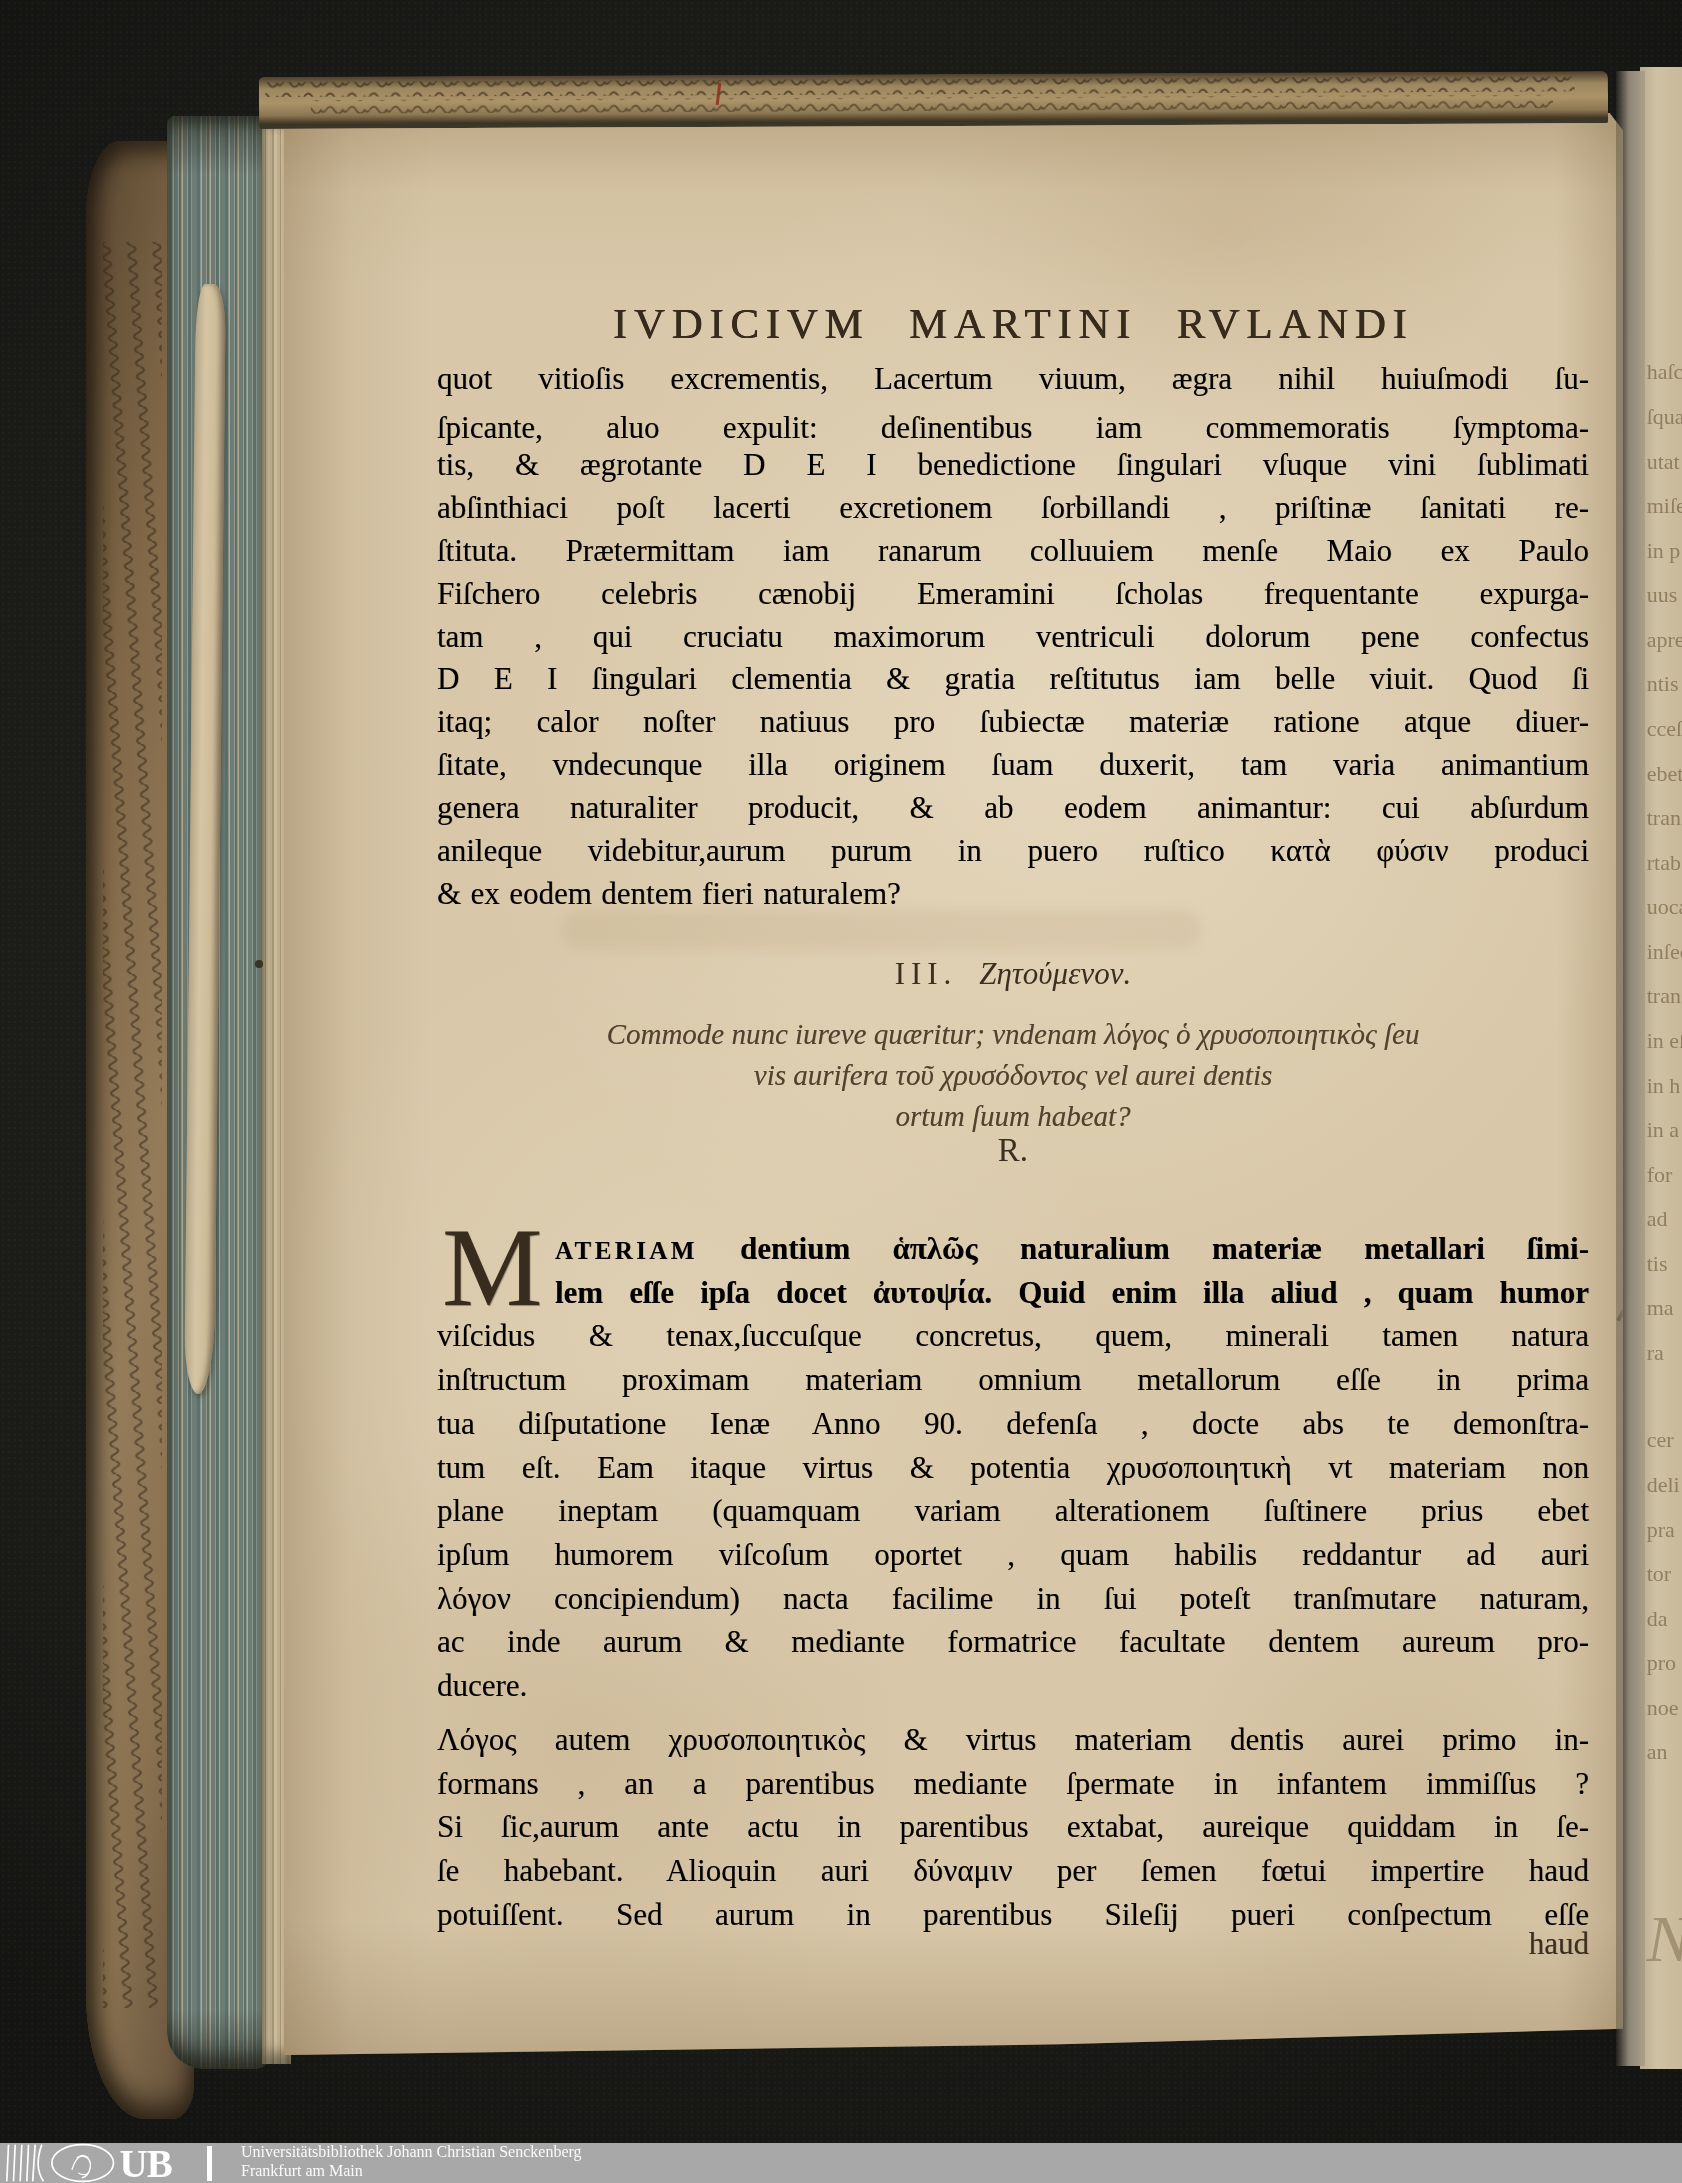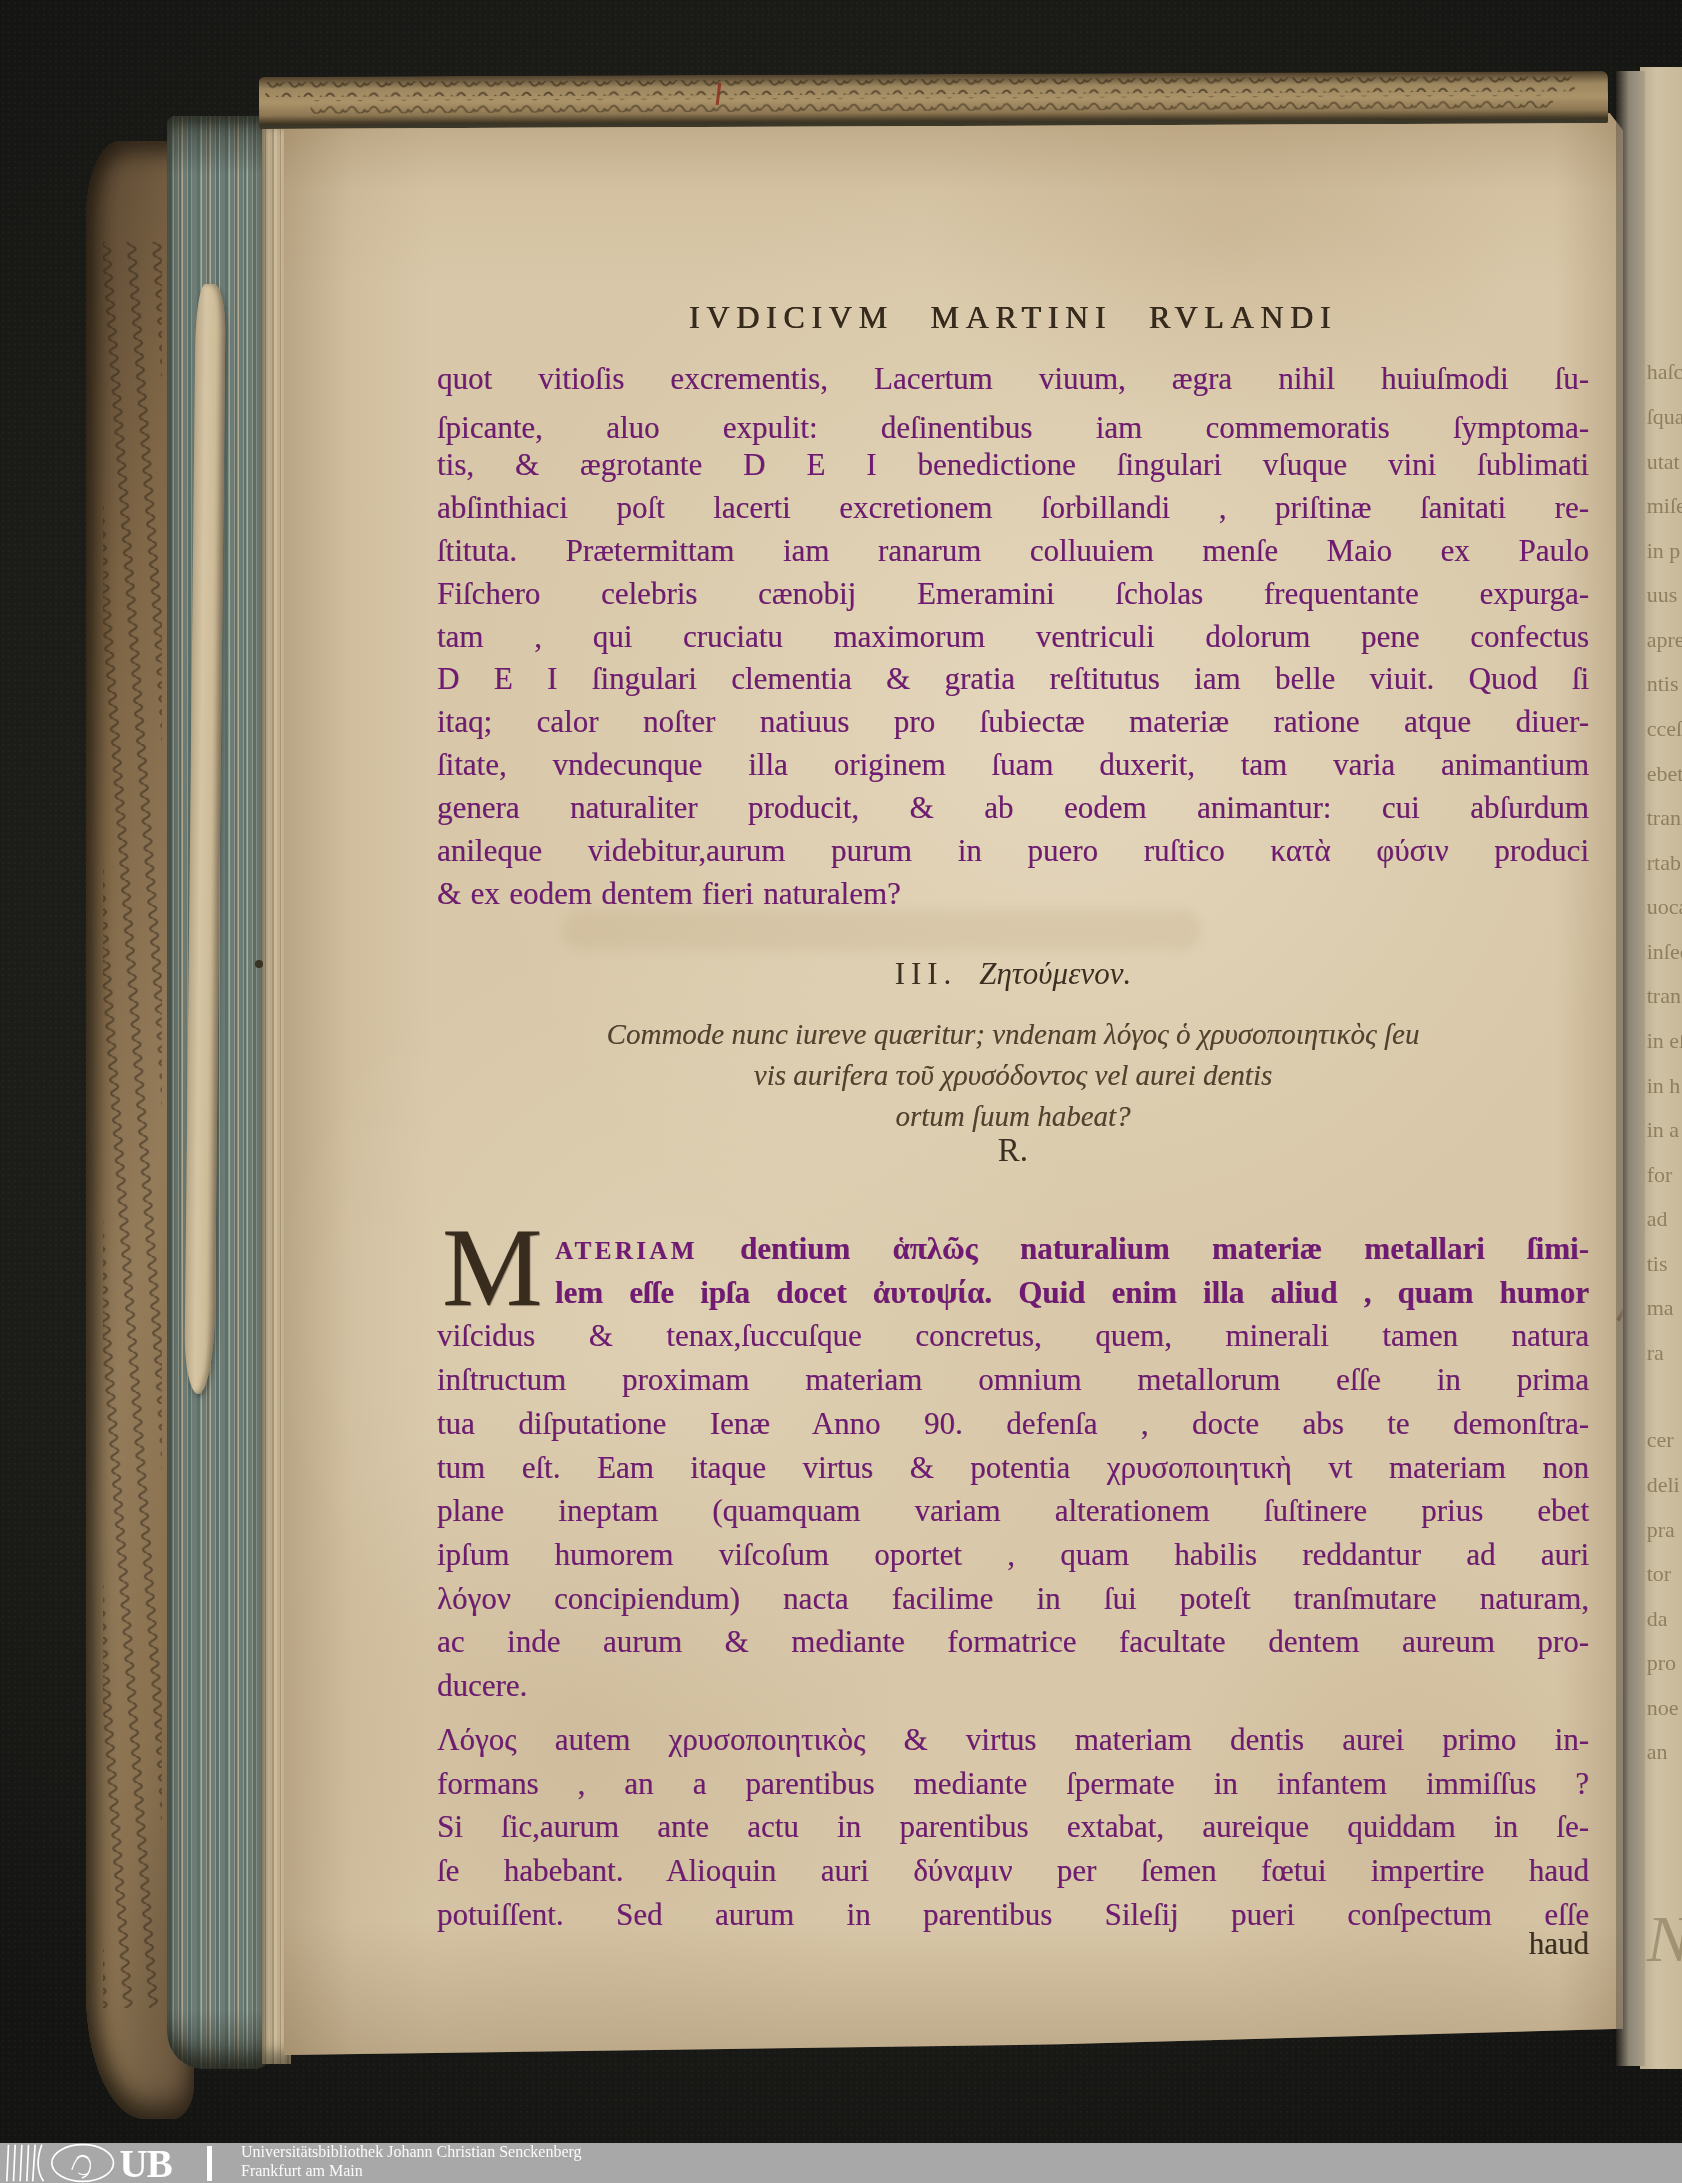--- a/index.html
+++ b/index.html
@@ -55,25 +55,25 @@
   .smear{position:absolute;left:278px;top:797px;width:639px;height:40px;border-radius:20px;
       background:rgba(146,114,72,.10);filter:blur(5.9px);}
   .right-gap{position:absolute;left:1616px;top:71px;width:29px;height:1995px;z-index:7;
       background:linear-gradient(90deg, rgba(58,52,42,.35) 0%, #8e8676 45%, #aba089 100%);}
   .right-sliver{position:absolute;left:1640px;top:67px;width:42px;height:2002px;z-index:6;overflow:hidden;
       background:linear-gradient(90deg,#b9ab8d 0%,#cfc1a3 40%,#c8b99a 100%);}
   .frag{position:absolute;left:6.7px;width:59px;font:22px/22px "Liberation Serif","DejaVu Serif",serif;
       color:#80704f;opacity:.8;white-space:nowrap;}
   .frag.big{font-size:66px;line-height:59px;opacity:.55;font-style:italic;}
   
-  .ln{position:absolute;left:153px;width:1152px;font-size:31px;line-height:37px;color:#701a75;
+  .ln{position:absolute;left:153px;width:1152px;font-size:31px;line-height:37px;color:#000000;
       word-spacing:1.7px;text-shadow:0.4px 0.3px 0.4px rgba(58,44,26,.45);white-space:normal;}
   .jl{text-align:justify;text-align-last:justify;}
   .nl{text-align:left;}
-  .header-line{position:absolute;left:153px;width:1152px;text-align:center;font-size:32px;
+  .header-line{position:absolute;left:153px;width:1152px;text-align:center;font-size:43px;
       letter-spacing:6.7px;word-spacing:22px;color:#362b1d;
       text-shadow:0.6px 0 0 currentColor, 0.4px 0.4px 0.5px rgba(50,38,22,.5);}
   .sec-line{position:absolute;left:153px;width:1152px;text-align:center;font-size:31px;color:#3a2f21;}
   .sec-line .num{letter-spacing:5.9px;margin-right:22px;}
   .sec-line .grk{font-style:italic;}
   .qt{position:absolute;left:153px;width:1152px;text-align:center;font-style:italic;
       font-size:29px;color:#51422f;text-shadow:0.3px 0.3px 0.4px rgba(70,55,35,.4);}
   .resp{position:absolute;left:153px;width:1152px;text-align:center;font-size:33px;color:#3a2f21;}
   .indent2{left:271px;width:1034px;font-weight:bold;}
   .dropcap{position:absolute;left:158px;top:1108px;font-size:113px;line-height:.82;

